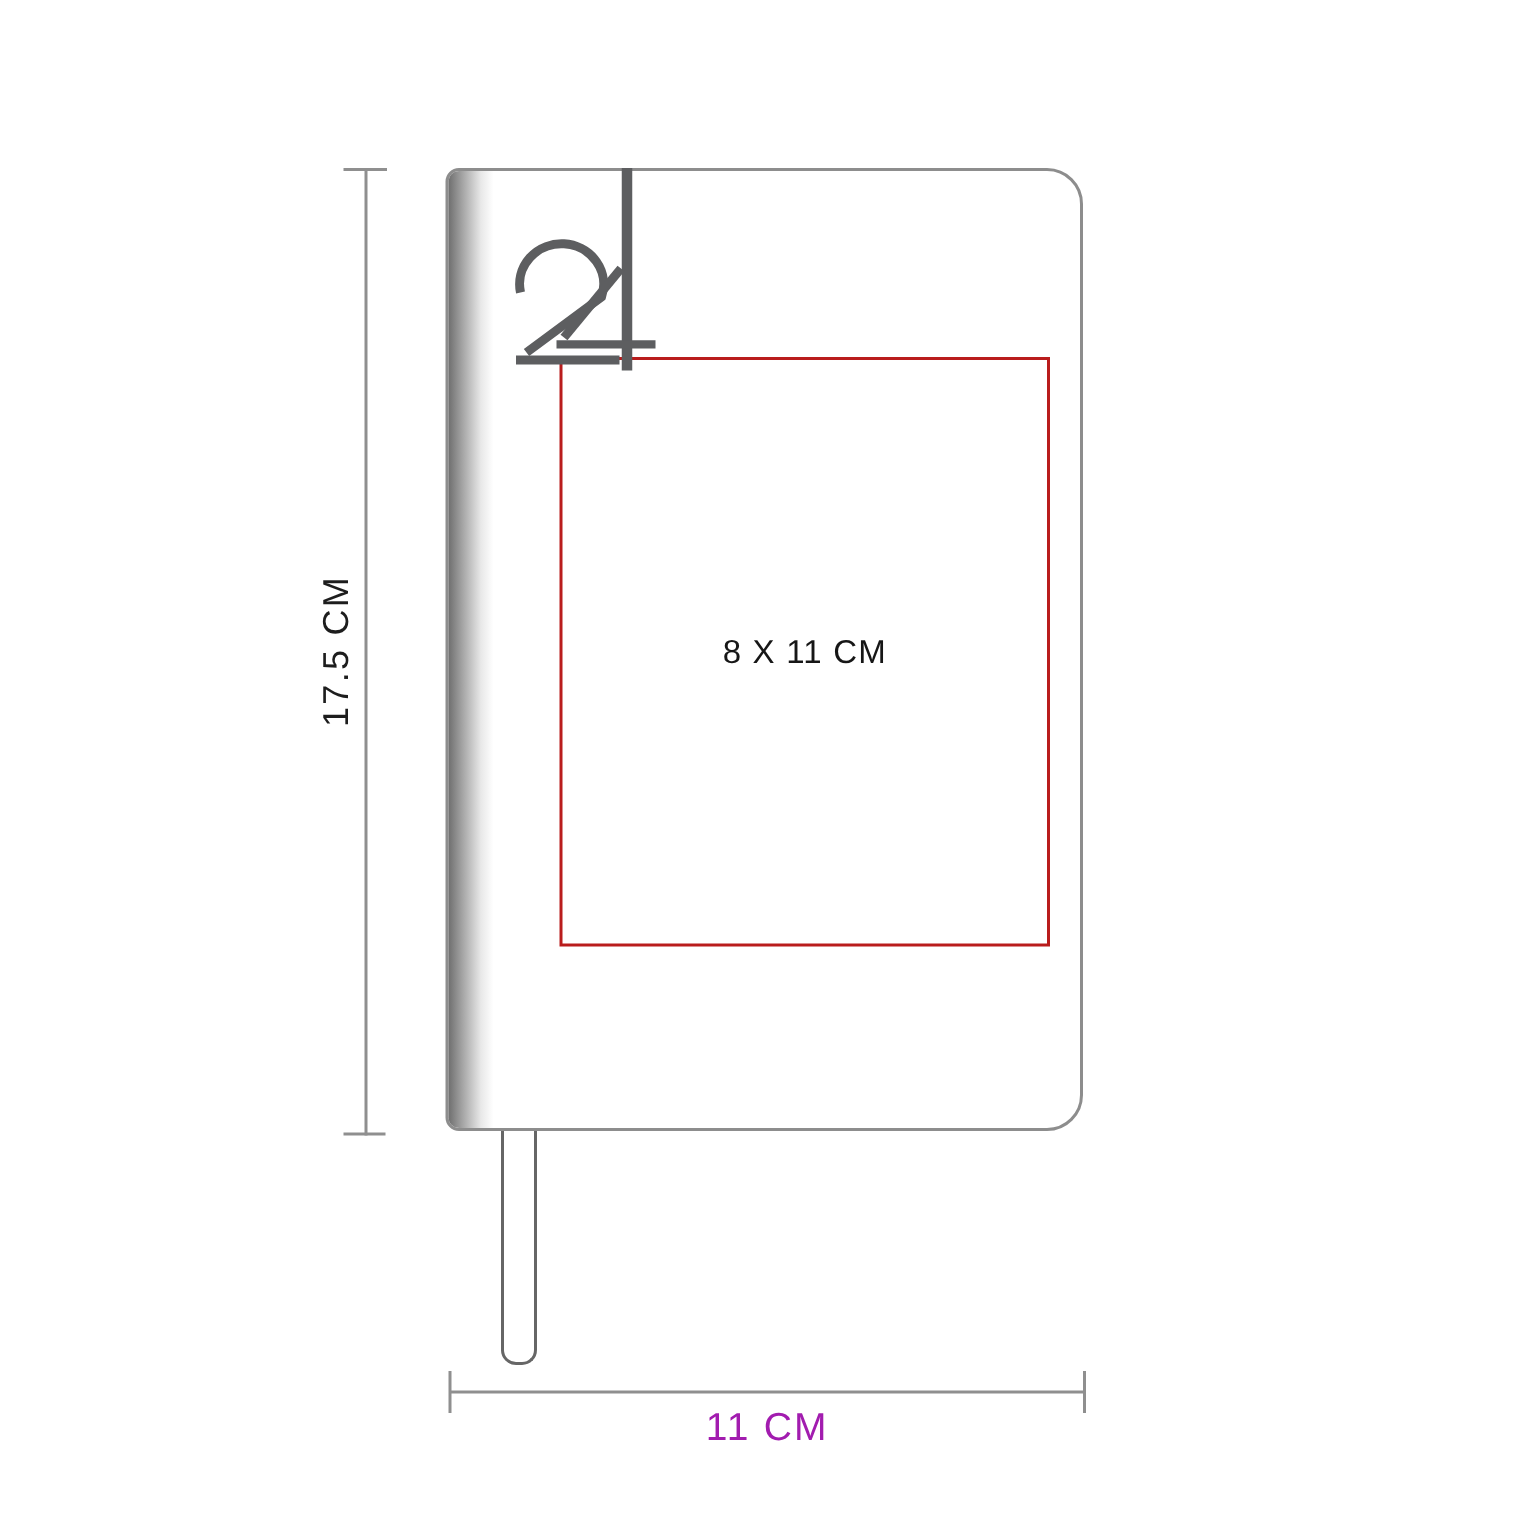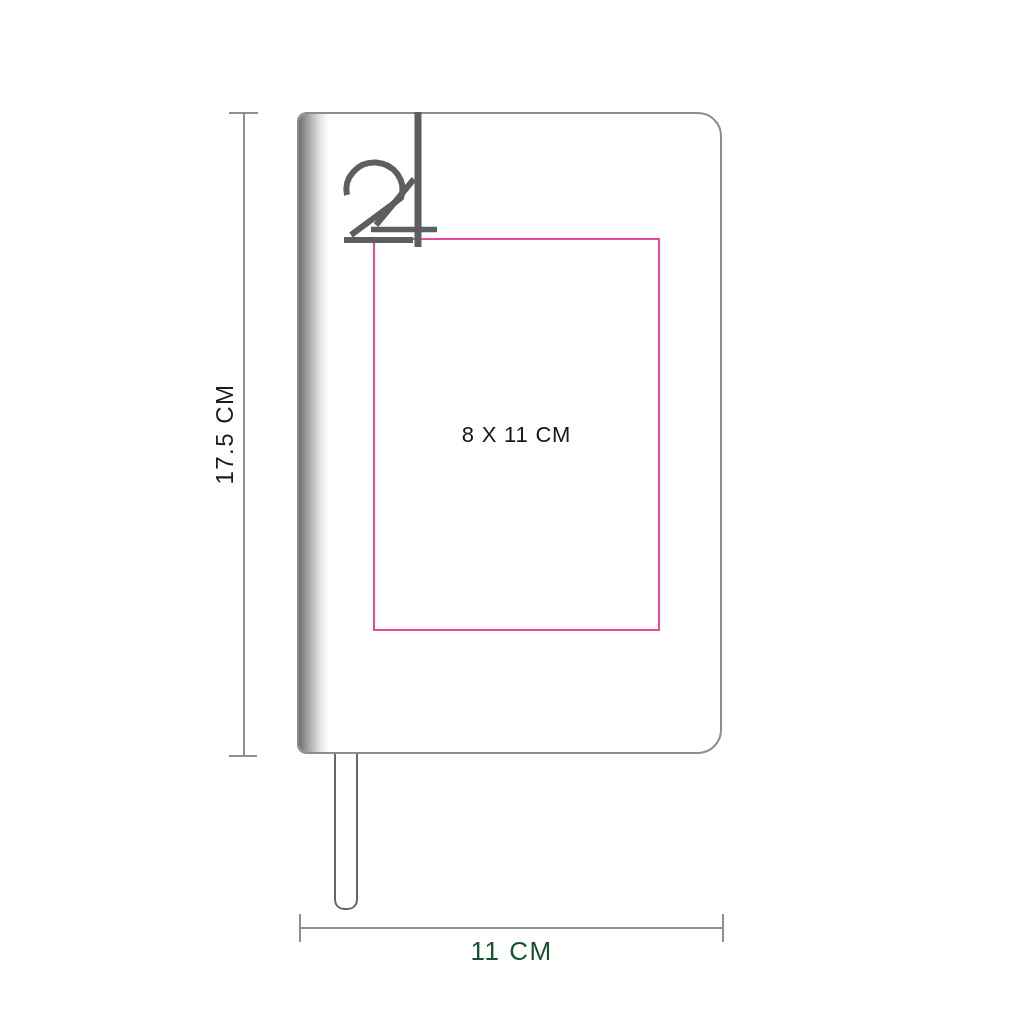--- a/index.html
+++ b/index.html
@@ -31,23 +31,23 @@
     left: 299px; top: 114px;
     width: 30px; height: 638px;
     background: linear-gradient(90deg, #6f6f6f 0%, #a6a6a6 32%, #e8e8e8 72%, #ffffff 100%);
     border-radius: 7px 0 0 7px;
     z-index: 3;
   }
 
   
   .print-area {
     left: 373px; top: 238px;
-    width: 287px; height: 393px;
+    width: 327px; height: 393px;
     box-sizing: border-box;
-    border: 2px solid #ec4899;
+    border: 2px solid #b91c1c;
     background: transparent;
     display: flex;
     align-items: center;
     justify-content: center;
     z-index: 4;
   }
   .print-area-label {
     font-size: 22px;
     letter-spacing: 0.8px;
     color: #161616;
@@ -92,21 +92,21 @@
     color: #1d1d1d;
     z-index: 2;
   }
   .width-label {
     left: 431px; top: 936px;
     width: 161px; height: 30px;
     line-height: 30px;
     text-align: center;
     font-size: 26px;
     letter-spacing: 1.5px;
-    color: #14532d;
+    color: #a21caf;
     z-index: 2;
   }
 </style>
 </head>
 <body>
 
 <div class="canvas">
 
   <div class="abs dim v-dim-cap-t"></div>
   <div class="abs dim v-dim-line"></div>

